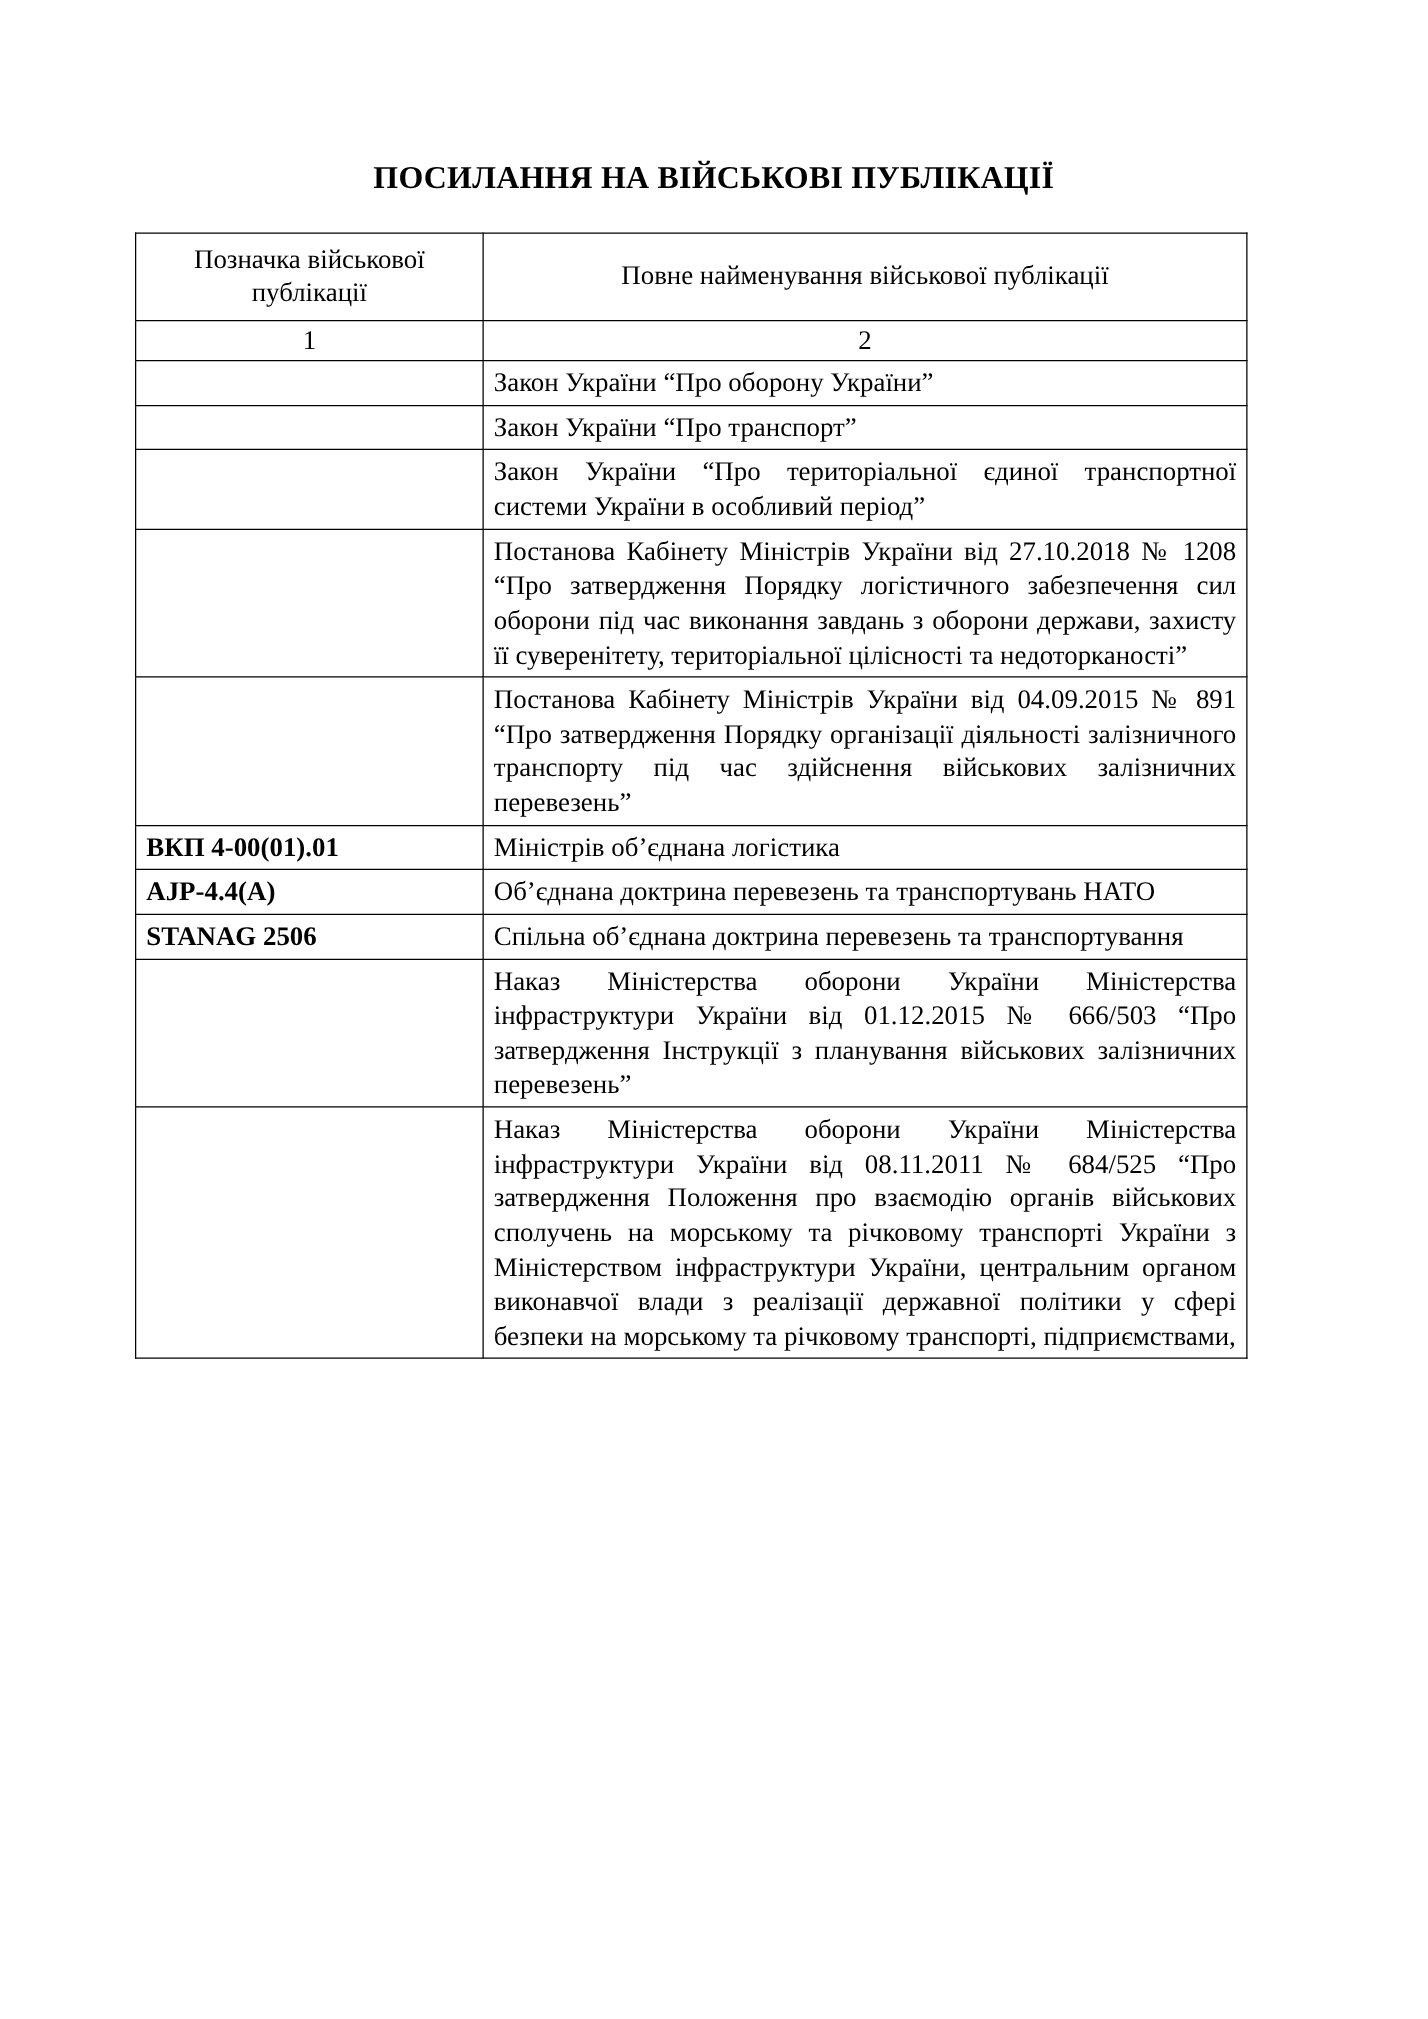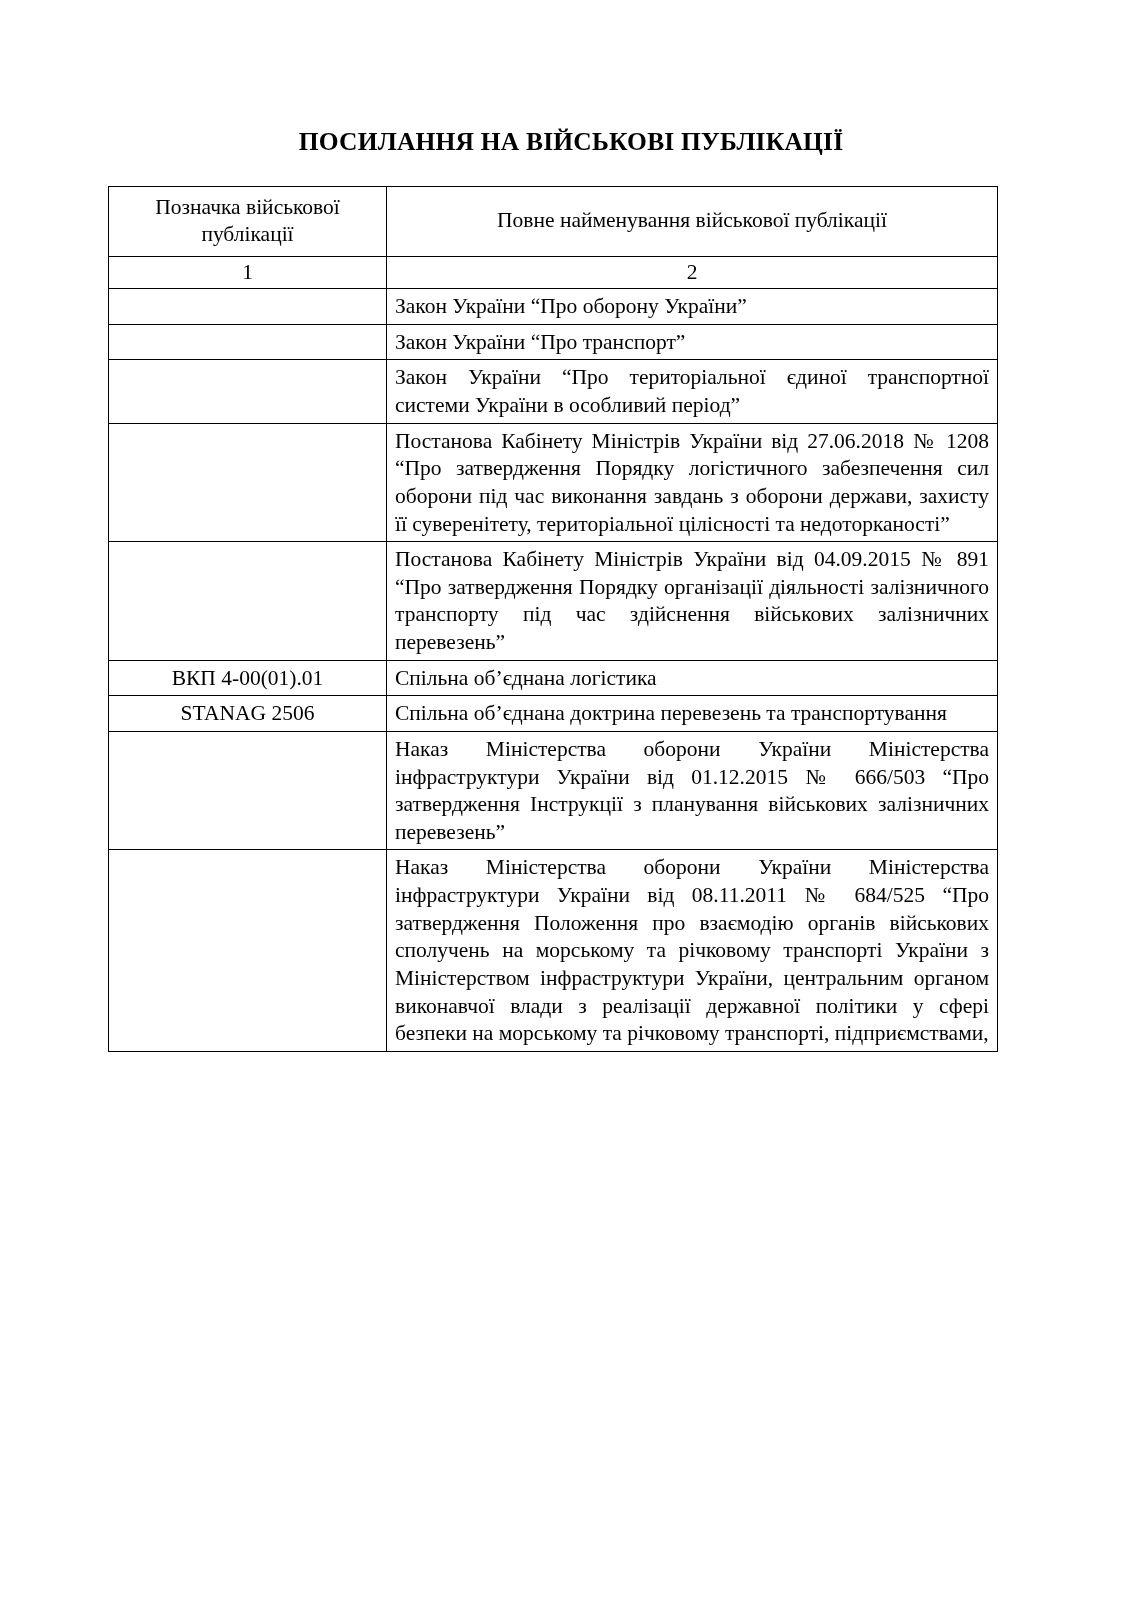--- a/index.html
+++ b/index.html
@@ -44,22 +44,23 @@
     border: 1.6px solid #000000;
     vertical-align: top;
     padding: 4px 8px 3px 8px;
     font-size: 21.5px;
     line-height: 1.285;
   }
   col.c1 { width: 278px; }
   col.c2 { width: 611px; }
 
   td.desig {
-    text-align: center;
+    text-align: left;
     white-space: nowrap;
+    font-weight: bold;
   }
   td.title-cell {
     text-align: justify;
     text-align-last: left;
     hyphens: none;
   }
   tr.header-row td {
     text-align: center;
     vertical-align: middle;
     padding-top: 7px;
@@ -125,29 +126,33 @@
       <tr>
         <td class="desig"></td>
         <td class="title-cell nowrap-single">Закон України “Про транспорт”</td>
       </tr>
       <tr>
         <td class="desig"></td>
         <td class="title-cell">Закон України “Про територіальної єдиної транспортної системи України в особливий період”</td>
       </tr>
       <tr>
         <td class="desig"></td>
-        <td class="title-cell">Постанова Кабінету Міністрів України від 27.06.2018 № 1208 “Про затвердження Порядку логістичного забезпечення сил оборони під час виконання завдань з оборони держави, захисту її суверенітету, територіальної цілісності та недоторканості”</td>
+        <td class="title-cell">Постанова Кабінету Міністрів України від 27.10.2018 № 1208 “Про затвердження Порядку логістичного забезпечення сил оборони під час виконання завдань з оборони держави, захисту її суверенітету, територіальної цілісності та недоторканості”</td>
       </tr>
       <tr>
         <td class="desig"></td>
         <td class="title-cell">Постанова Кабінету Міністрів України від 04.09.2015 № 891 “Про затвердження Порядку організації діяльності залізничного транспорту під час здійснення військових залізничних перевезень”</td>
       </tr>
       <tr>
         <td class="desig">ВКП 4-00(01).01</td>
-        <td class="title-cell nowrap-single">Спільна об’єднана логістика</td>
+        <td class="title-cell nowrap-single">Міністрів об’єднана логістика</td>
+      </tr>
+      <tr>
+        <td class="desig">AJP-4.4(A)</td>
+        <td class="title-cell">Об’єднана доктрина перевезень та транспортувань НАТО</td>
       </tr>
       <tr>
         <td class="desig">STANAG 2506</td>
         <td class="title-cell">Спільна об’єднана доктрина перевезень та транспортування</td>
       </tr>
       <tr>
         <td class="desig"></td>
         <td class="title-cell">Наказ Міністерства оборони України Міністерства інфраструктури України від 01.12.2015 № 666/503 “Про затвердження Інструкції з планування військових залізничних перевезень”</td>
       </tr>
       <tr>

